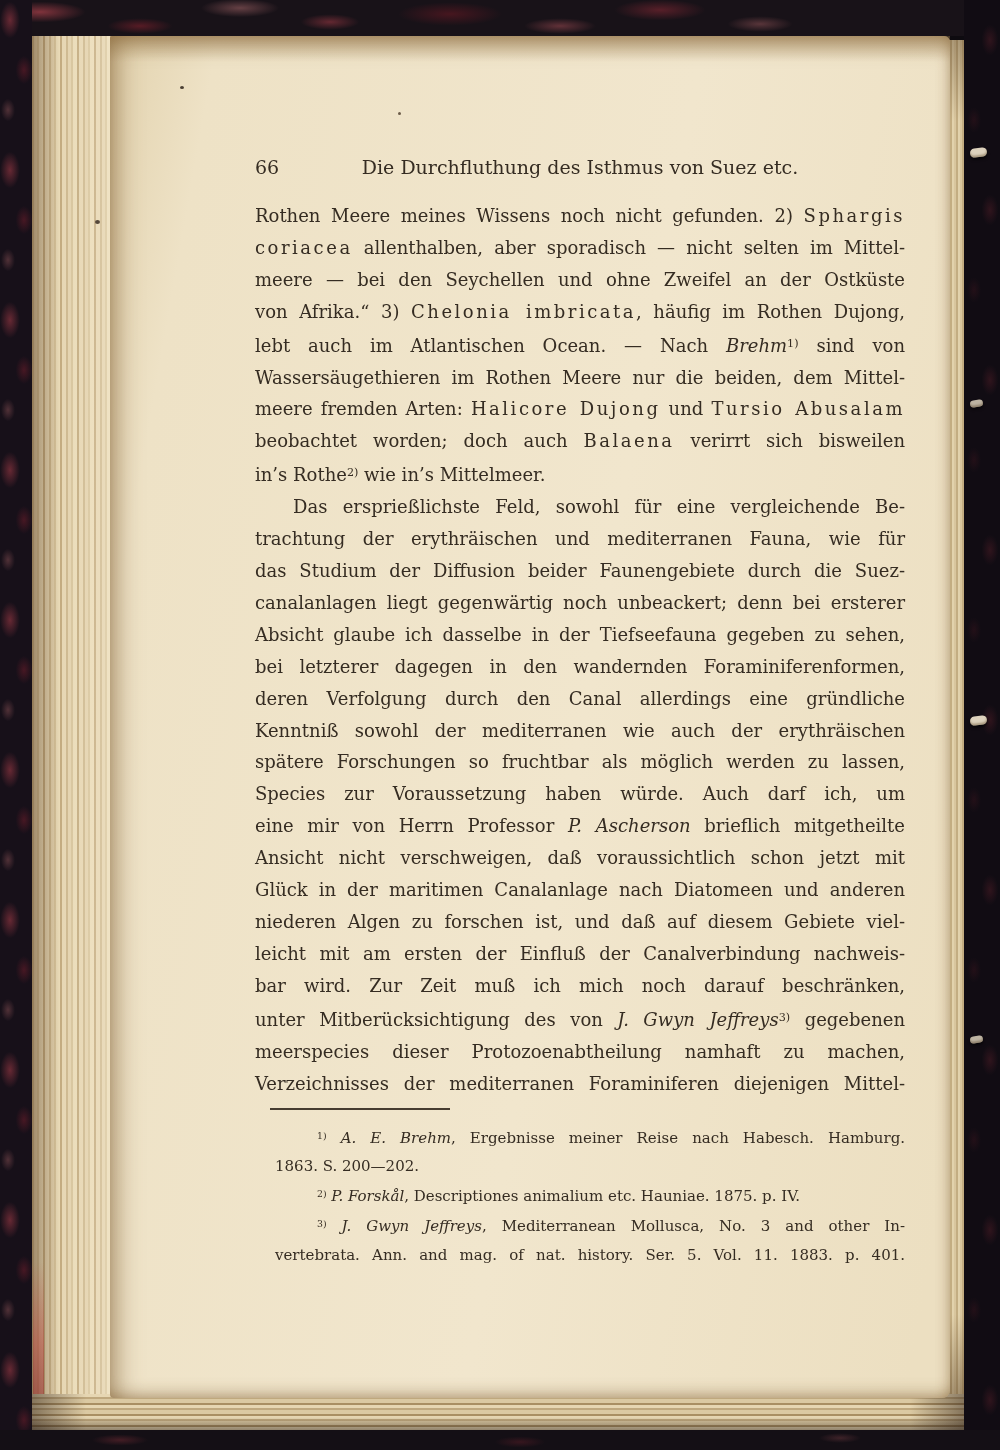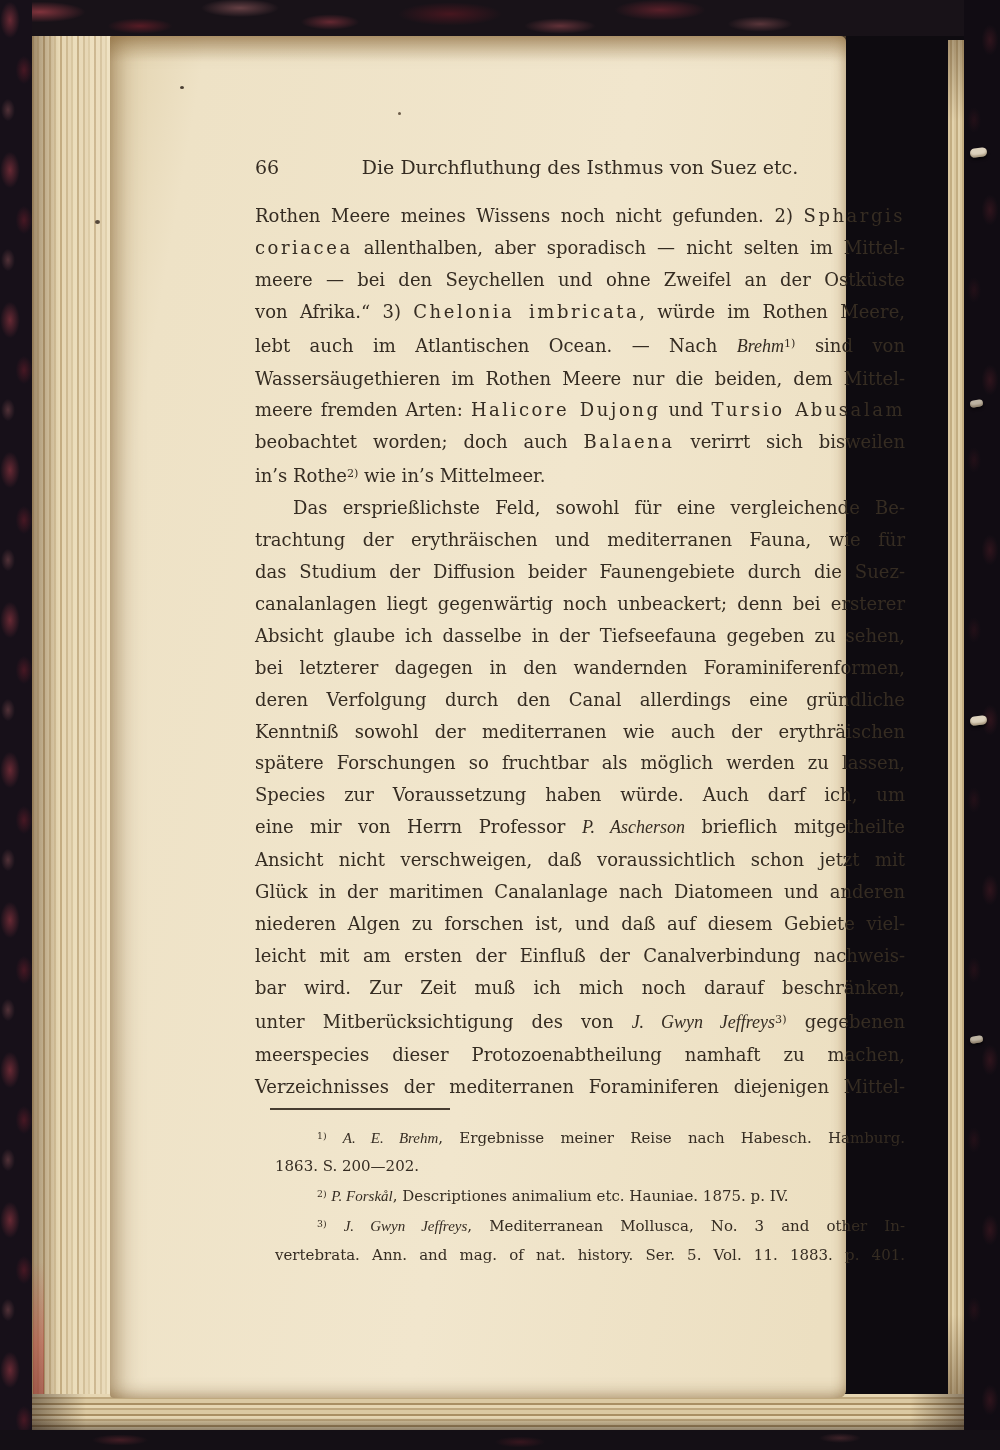--- a/index.html
+++ b/index.html
@@ -76,21 +76,21 @@
   
   .stitch {
     position:absolute; left:970px; width:17px; height:9px;
     background:#ddd2bd; border-radius:5px;
     box-shadow:0 2px 3px rgba(0,0,0,.7), inset 0 -2px 2px rgba(120,100,70,.5);
     transform:rotate(-8deg);
   }
   .stitch.s2 { width:13px; height:7px; opacity:.85; }
   
   .page {
-    position:absolute; left:110px; top:36px; width:736px; height:1362px;
+    position:absolute; left:110px; top:36px; width:840px; height:1362px;
     background:linear-gradient(100deg, #e2d2ae, #eee2c6 10%, #f1e6cd 55%, #ecdfc1 96%);
     border-radius:2px 6px 8px 4px;
     box-shadow:
       inset 16px 0 26px -10px rgba(120,85,40,.55),
       inset -7px 0 14px -7px rgba(120,85,40,.4),
       inset 0 18px 24px -14px rgba(120,85,40,.5),
       inset 0 -12px 16px -10px rgba(120,85,40,.4);
   }
   .top-edge {
     position:absolute; left:0; top:0; width:100%; height:26px;
@@ -103,21 +103,21 @@
     font-size:19px; line-height:26px; text-align:center;
   }
   .pagenum { position:absolute; left:0; top:0; }
   .bodytext {
     position:absolute; left:145px; top:164px; width:650px;
     font-size:18px; line-height:31.9px;
   }
   .tl { text-align:justify; text-align-last:justify; }
   .tl.flush { text-align-last:left; }
   .para.indent .tl:first-child { text-indent:38px; }
-  .it { font-style:italic;font-family:Liberation Serif, serif; }
+  .it { font-style:italic; }
   .sp { letter-spacing:0.14em; }
   .sup { font-size:0.62em; vertical-align:0.45em; letter-spacing:0; }
   .fnrule {
     position:absolute; left:160px; top:1072px; width:180px; height:0;
     border-top:2px solid #463c30;
   }
   .footnotes {
     position:absolute; left:165px; top:1086px; width:630px;
     font-size:15px; line-height:28px;
   }
@@ -142,21 +142,21 @@
     <div class="header">
       <span class="pagenum">66</span>
       <span class="running-title">Die Durchfluthung des Isthmus von Suez etc.</span>
     </div>
 
     <div class="bodytext">
         <div class="para">
           <div class="tl"><span>Rothen Meere meines Wissens noch nicht gefunden. 2) </span><span class="sp">Sphargis</span></div>
           <div class="tl"><span class="sp">coriacea</span><span> allenthalben, aber sporadisch — nicht selten im Mittel-</span></div>
           <div class="tl"><span>meere — bei den Seychellen und ohne Zweifel an der Ostküste</span></div>
-          <div class="tl"><span>von Afrika.“ 3) </span><span class="sp">Chelonia imbricata</span><span>, würde im Rothen Meere,</span></div>
+          <div class="tl"><span>von Afrika.“ 3) </span><span class="sp">Chelonia imbricata</span><span>, häufig im Rothen Dujong,</span></div>
           <div class="tl"><span>lebt auch im Atlantischen Ocean. — Nach </span><span class="it">Brehm</span><span class="sup">1)</span><span> sind von</span></div>
           <div class="tl"><span>Wassersäugethieren im Rothen Meere nur die beiden, dem Mittel-</span></div>
           <div class="tl"><span>meere fremden Arten: </span><span class="sp">Halicore Dujong</span><span> und </span><span class="sp">Tursio Abusalam</span></div>
           <div class="tl"><span>beobachtet worden; doch auch </span><span class="sp">Balaena</span><span> verirrt sich bisweilen</span></div>
           <div class="tl flush"><span>in’s Rothe</span><span class="sup">2)</span><span> wie in’s Mittelmeer.</span></div>
         </div>
         <div class="para indent">
           <div class="tl"><span>Das ersprießlichste Feld, sowohl für eine vergleichende Be-</span></div>
           <div class="tl"><span>trachtung der erythräischen und mediterranen Fauna, wie für</span></div>
           <div class="tl"><span>das Studium der Diffusion beider Faunengebiete durch die Suez-</span></div>

